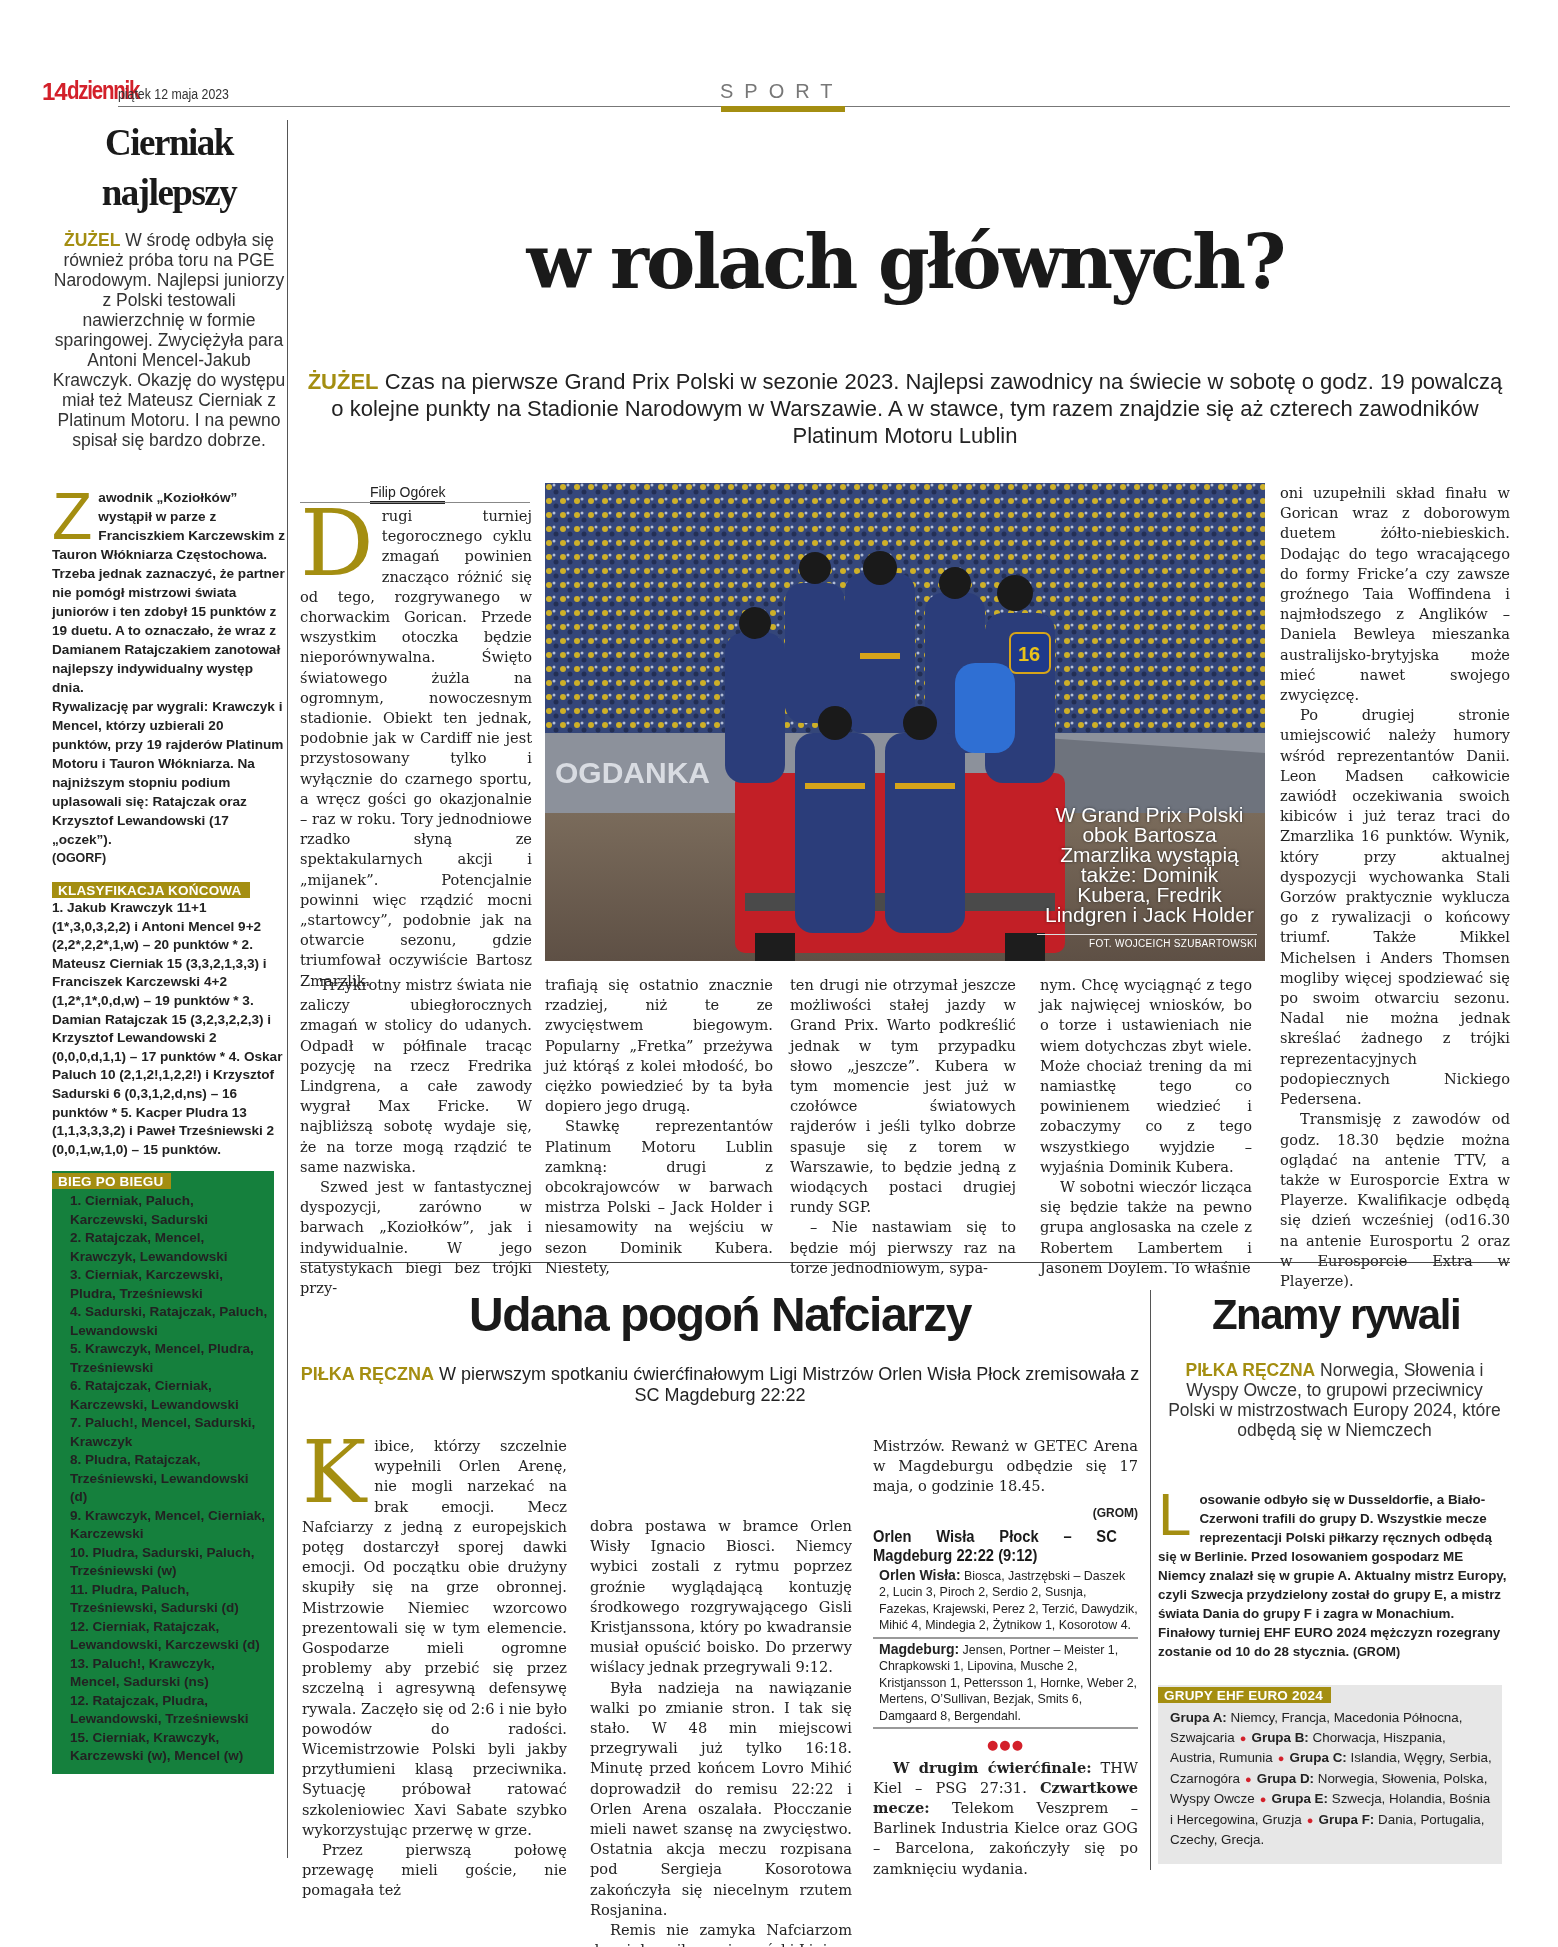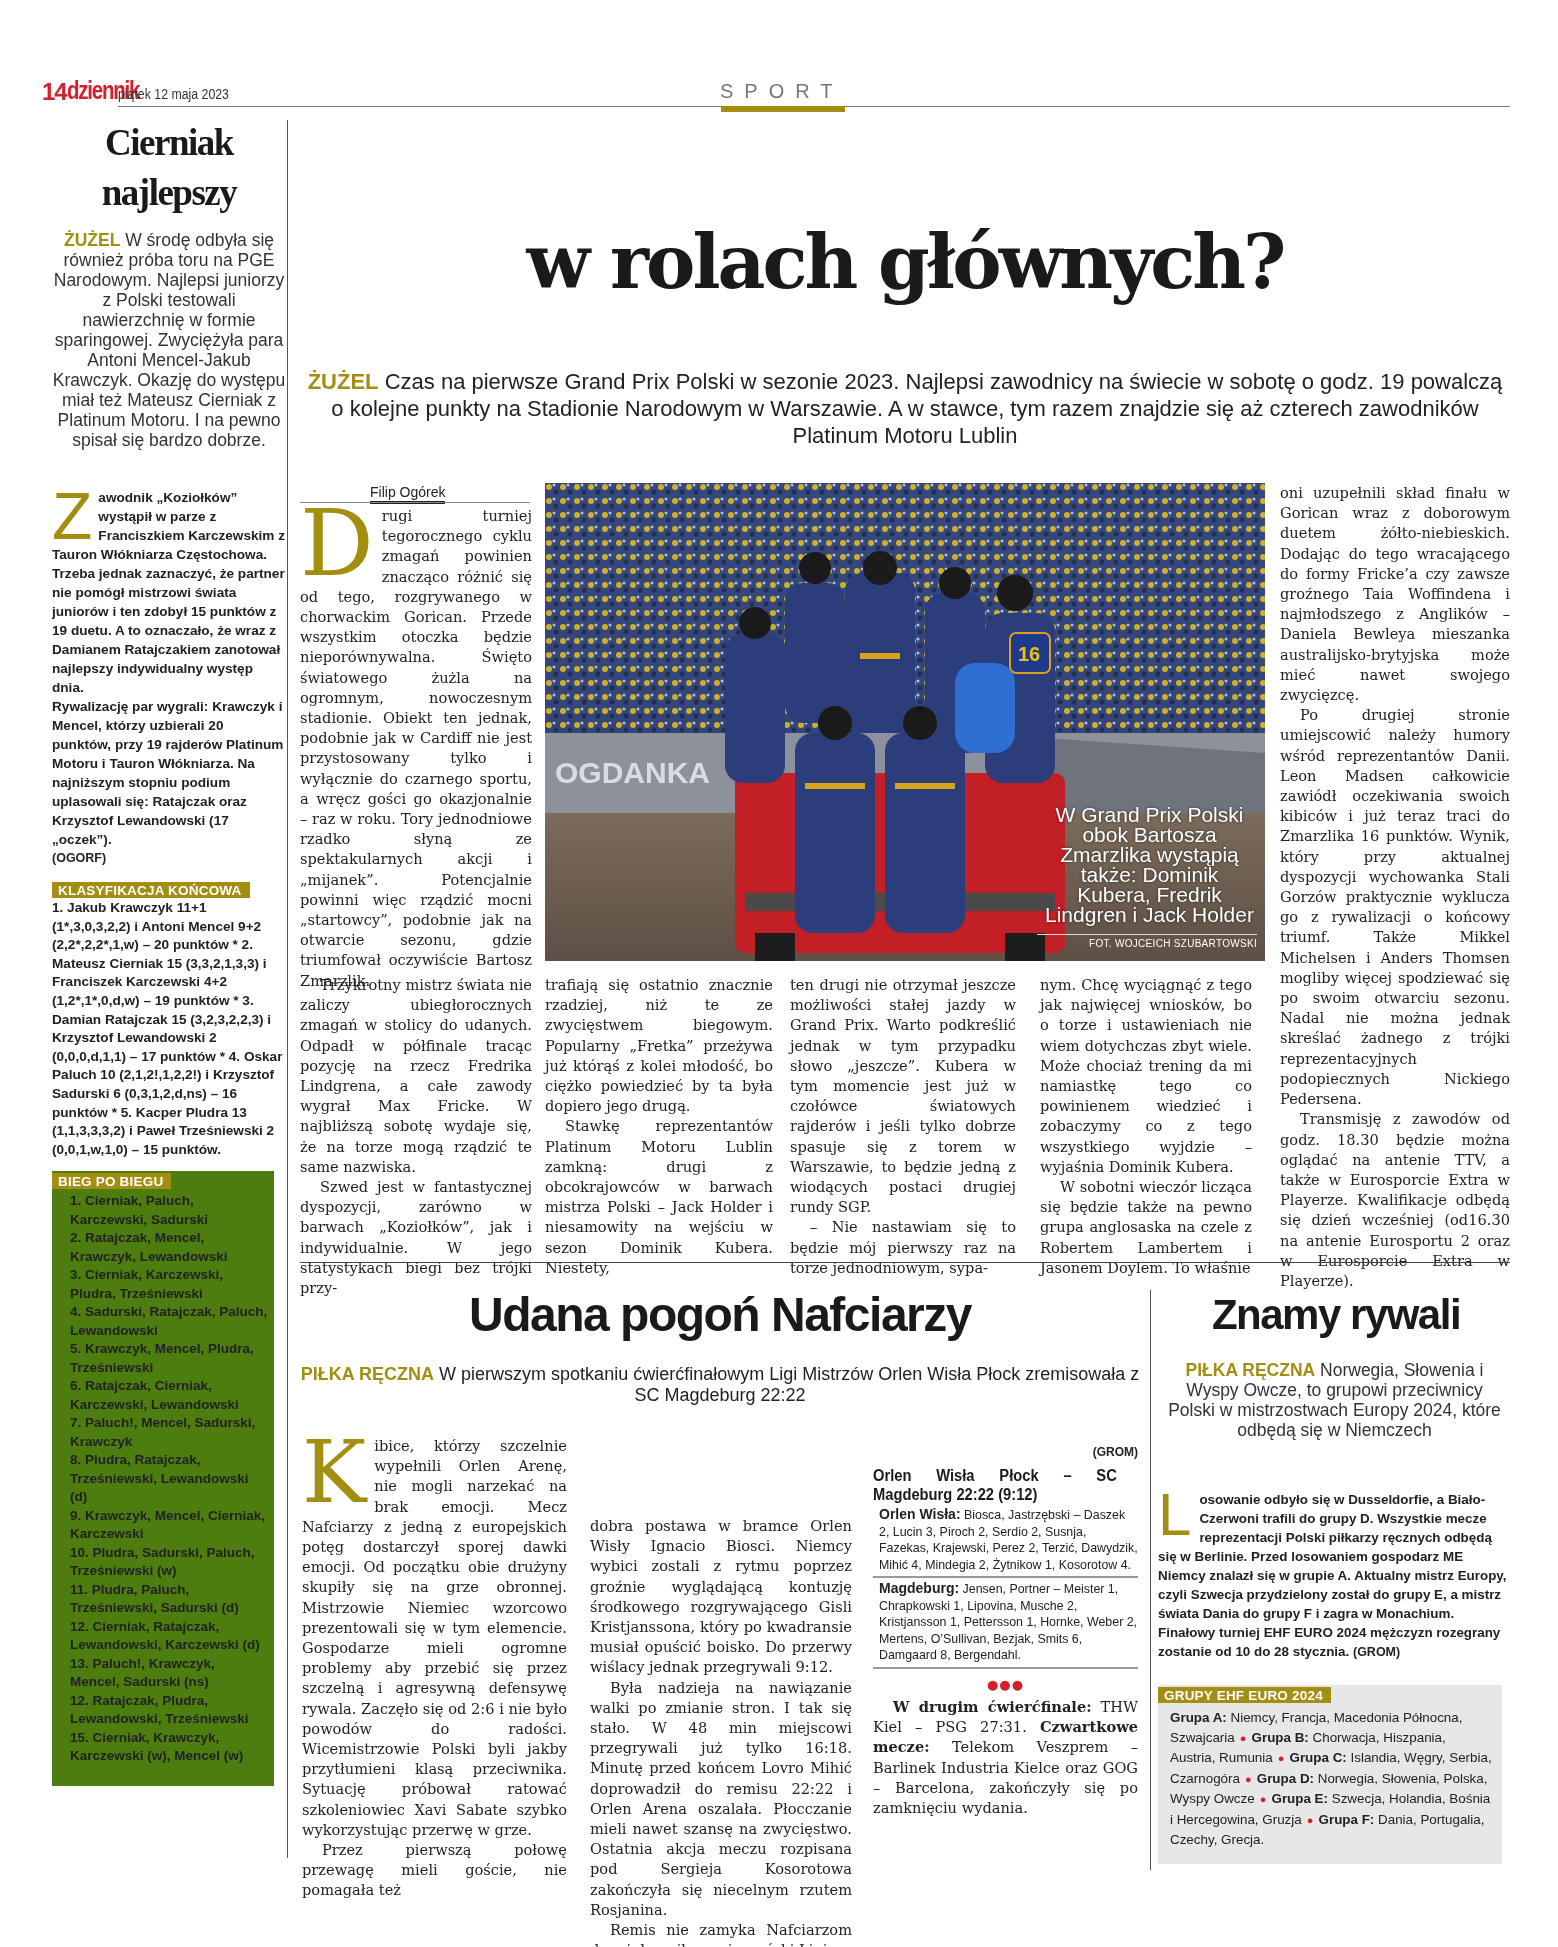--- a/index.html
+++ b/index.html
@@ -21,21 +21,21 @@
   .col-divider-v { left: 287px; top: 120px; width: 1px; height: 1738px; background: #555; }
   .sidebar-title { font-family: Liberation Serif, serif; font-weight: 700; font-size: 37px; line-height: 50px; text-align: center; color: #1a1a1a; letter-spacing: -1.5px; }
   .sidebar-lead { margin-top: 12px; font-family: "Liberation Sans", sans-serif; font-size: 17.5px; line-height: 20px; text-align: center; color: #333; }
   .kicker { color: #a48e11; font-weight: 700; font-family: "Liberation Sans", sans-serif; }
   .sidebar-body { margin-top: 38px; font-family: "Liberation Sans", sans-serif; font-size: 13.6px; line-height: 19px; font-weight: 700; color: #222; }
   .dropcap-z { float: left; font-family: "Liberation Sans", sans-serif; font-weight: 300; font-size: 66px; line-height: 52px; color: #a48e11; margin: 2px 6px 0 0; }
   .sig { font-weight: 900; font-size: 12.5px; }
   .boxlabel { display: inline-block; background: #a48e11; color: #fff; font-family: "Liberation Sans", sans-serif; font-weight: 900; font-size: 13.5px; padding: 1px 8px 0 6px; letter-spacing: 0.2px; }
   .standings { margin-top: 12px; }
   .standings p { font-family: "Liberation Sans", sans-serif; font-weight: 700; font-size: 13.6px; line-height: 18.6px; color: #222; }
-  .heats-box { margin-top: 12px; background: #4d7c0f; width: 222px; padding-bottom: 20px; }
+  .heats-box { margin-top: 12px; background: #15803d; width: 222px; padding-bottom: 8px; }
   .heats-box ol { list-style: none; padding: 2px 6px 0 18px; }
   .heats-box li { font-family: "Liberation Sans", sans-serif; font-weight: 700; font-size: 13.5px; line-height: 18.5px; color: #222; }
 
   
   .headline { left: 300px; top: 118px; width: 1210px; text-align: center; font-family: "DejaVu Serif", serif; font-weight: 700; font-size: 74px; line-height: 96px; letter-spacing: -3px; color: #1a1a1a; }
   .lead { left: 300px; top: 368px; width: 1210px; text-align: center; font-family: "Liberation Sans", sans-serif; font-size: 22px; line-height: 27px; color: #222; }
 
   .byline { left: 370px; top: 484px; font-family: "Liberation Sans", sans-serif; font-size: 14px; color: #222; border-bottom: 3px solid #222; padding-bottom: 1px; }
   .byline-rule { left: 300px; top: 502px; width: 230px; height: 1px; background: #888; }
 
@@ -245,20 +245,21 @@
   <span class="dropcap-k">K</span>
   <p class="noind">ibice, którzy szczelnie wypełnili Orlen Arenę, nie mogli narzekać na brak emocji. Mecz Nafciarzy z jedną z europejskich potęg dostarczył sporej dawki emocji. Od początku obie drużyny skupiły się na grze obronnej. Mistrzowie Niemiec wzorcowo prezentowali się w tym elemencie. Gospodarze mieli ogromne problemy aby przebić się przez szczelną i agresywną defensywę rywala. Zaczęło się od 2:6 i nie było powodów do radości. Wicemistrzowie Polski byli jakby przytłumieni klasą przeciwnika. Sytuację próbował ratować szkoleniowiec Xavi Sabate szybko wykorzystując przerwę w grze.</p>
   <p>Przez pierwszą połowę przewagę mieli goście, nie pomagała też</p>
 </div>
 <div class="abs col hc2">
   <p class="noind">dobra postawa w bramce Orlen Wisły Ignacio Biosci. Niemcy wybici zostali z rytmu poprzez groźnie wyglądającą kontuzję środkowego rozgrywającego Gisli Kristjanssona, który po kwadransie musiał opuścić boisko. Do przerwy wiślacy jednak przegrywali 9:12.</p>
   <p>Była nadzieja na nawiązanie walki po zmianie stron. I tak się stało. W 48 min miejscowi przegrywali już tylko 16:18. Minutę przed końcem Lovro Mihić doprowadził do remisu 22:22 i Orlen Arena oszalała. Płocczanie mieli nawet szansę na zwycięstwo. Ostatnia akcja meczu rozpisana pod Sergieja Kosorotowa zakończyła się niecelnym rzutem Rosjanina.</p>
   <p>Remis nie zamyka Nafciarzom drzwi do najlepszej czwórki Ligi</p>
 </div>
 <div class="abs col hc3">
+  <p class="noind">Mistrzów. Rewanż w GETEC Arena w Magdeburgu odbędzie się 17 maja, o godzinie 18.45.</p>
   <div class="grom-sig">(GROM)</div>
   <div class="match-title">Orlen Wisła Płock – SC Magdeburg 22:22 (9:12)</div>
   <div class="lineup">
     <b>Orlen Wisła:</b>
     <span>Biosca, Jastrzębski – Daszek 2, Lucin 3, Piroch 2, Serdio 2, Susnja, Fazekas, Krajewski, Perez 2, Terzić, Dawydzik, Mihić 4, Mindegia 2, Żytnikow 1, Kosorotow 4.</span>
   </div>
   <div class="lineup">
     <b>Magdeburg:</b>
     <span>Jensen, Portner – Meister 1, Chrapkowski 1, Lipovina, Musche 2, Kristjansson 1, Pettersson 1, Hornke, Weber 2, Mertens, O’Sullivan, Bezjak, Smits 6, Damgaard 8, Bergendahl.</span>
   </div>

